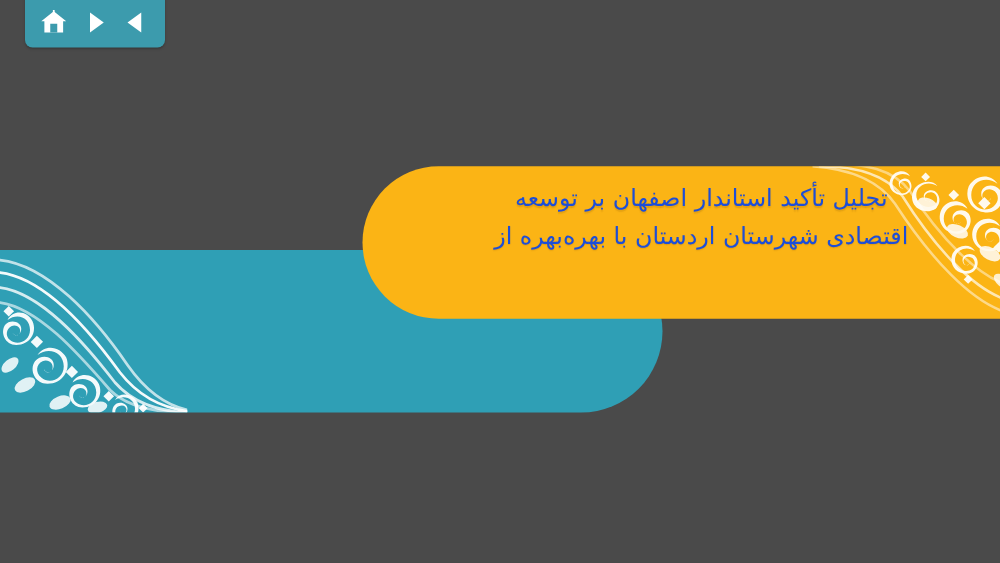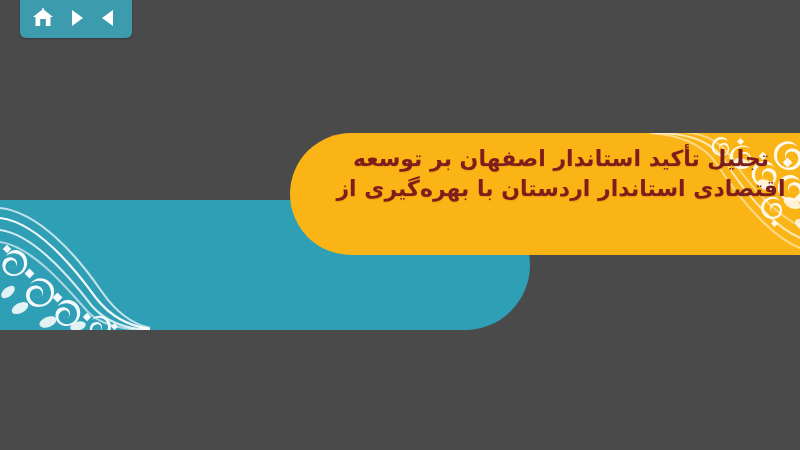--- a/index.html
+++ b/index.html
@@ -90,24 +90,24 @@
   #title-block {
     position: absolute;
     right: 18px;
     left: 40px;
     top: 11px;
     text-align: center;
     direction: rtl;
     z-index: 2;
   }
   .title-line {
-    color: #7f1d1d;
-    font-size: 22px;
+    color: #1d4ed8;
+    font-size: 19px;
     line-height: 30px;
-    font-weight: bold;
+    font-weight: normal;
     white-space: nowrap;
     text-shadow: 0 1px 1px rgba(120,70,0,0.18);
   }
 </style>
 </head>
 <body>
 
 <div id="stage">
 
   <div id="teal-band">
@@ -170,21 +170,21 @@
           <rect x="110" y="20" width="6" height="6" transform="rotate(45 113 23)"></rect>
           <rect x="146" y="62" width="6" height="6" transform="rotate(45 149 65)"></rect>
           <rect x="122" y="88" width="5" height="5" transform="rotate(45 124.5 90.5)"></rect>
           <rect x="88" y="6" width="5" height="5" transform="rotate(45 90.5 8.5)"></rect>
         </g>
       </svg>
     </div>
 
     <div id="title-block">
       <div class="title-line">تجلیل تأکید استاندار اصفهان بر توسعه</div>
-      <div class="title-line">اقتصادی استاندار اردستان با بهره‌گیری از</div>
+      <div class="title-line">اقتصادی شهرستان اردستان با بهره‌بهره از</div>
     </div>
   </div>
 
   <div id="navbar">
     <button class="navbtn" title="قبلی">
       <span>
         <svg width="20" height="20" viewBox="0 0 20 20" xmlns="http://www.w3.org/2000/svg">
           <path d="M14 2 L14 18 L3 10 Z" fill="#ffffff"></path>
         </svg>
       </span>

